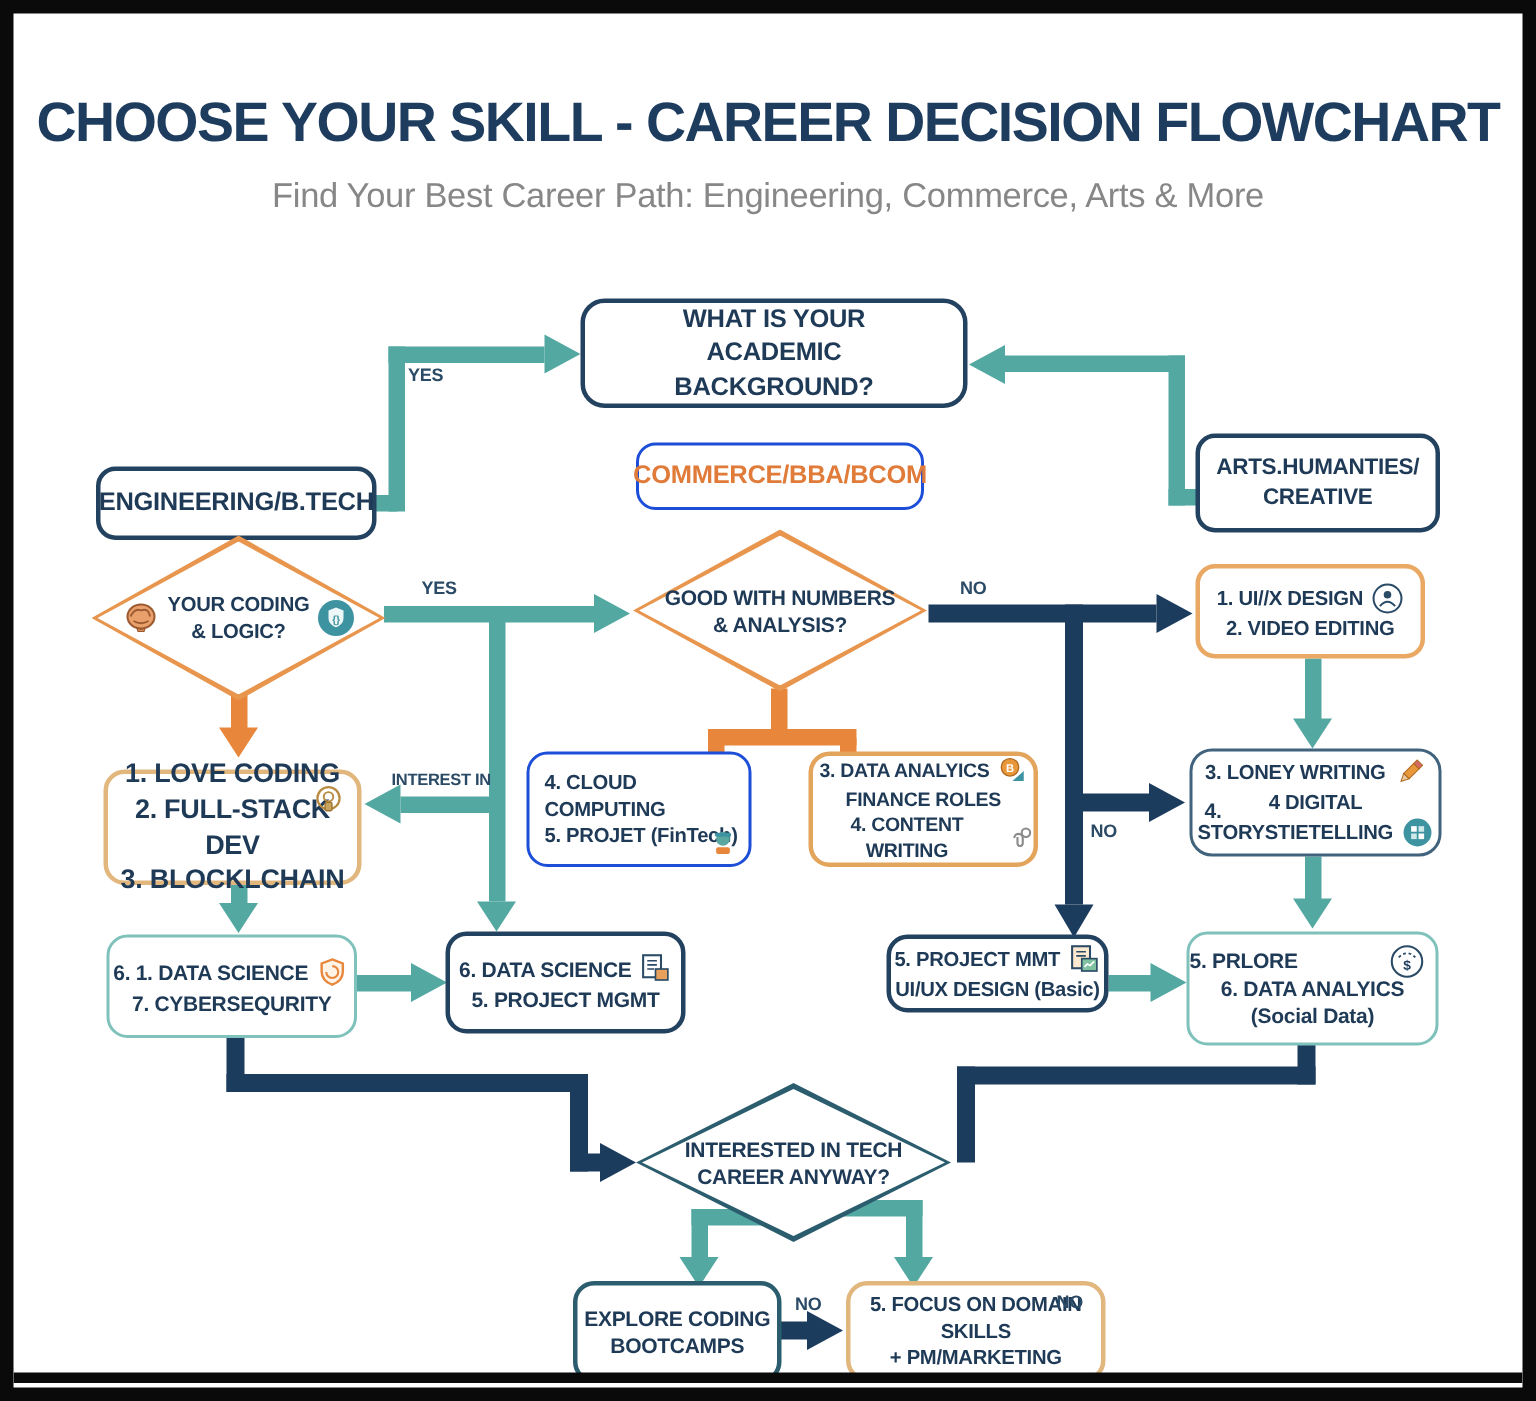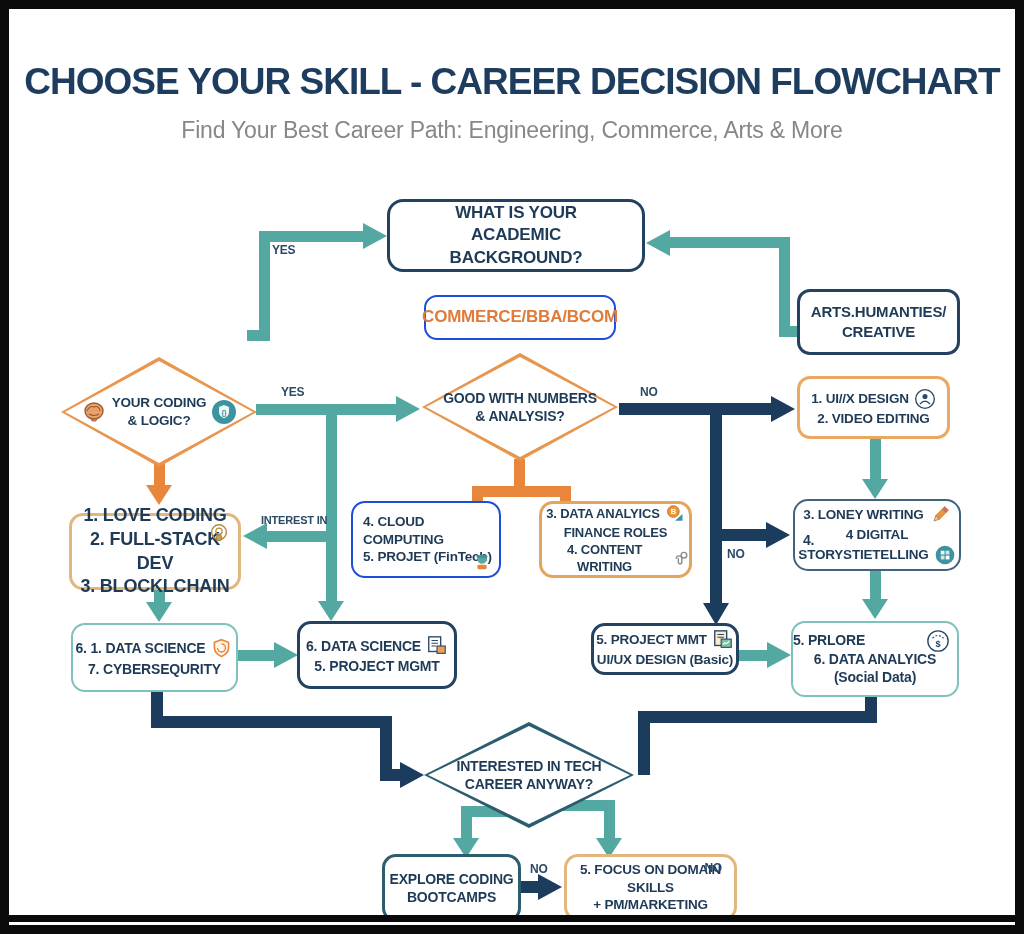--- a/index.html
+++ b/index.html
@@ -136,20 +136,23 @@
   <div class="lbl" style="left:521px;top:853px">NO</div>
 
   <div class="node b-navy" style="left:378px;top:190px;width:258px;height:73px;font-size:17px;border-radius:16px;padding:0 22px">
     <div>WHAT IS YOUR ACADEMIC BACKGROUND?</div>
   </div>
 
   <div class="node b-teal" style="left:415px;top:286px;width:192px;height:45px;font-size:17px;border-radius:13px">
     <div class="orange-text">COMMERCE/BBA/BCOM</div>
   </div>
 
+  <div class="node b-navy" style="left:55px;top:302px;width:187px;height:49px;font-size:17px;border-radius:13px">
+    <div>ENGINEERING/B.TECH</div>
+  </div>
 
   <div class="node b-navy" style="left:788px;top:280px;width:163px;height:66px;font-size:15px;border-radius:13px">
     <div>ARTS.HUMANTIES/</div>
     <div>CREATIVE</div>
   </div>
 
   <div class="node b-orange" style="left:788px;top:367px;width:153px;height:63px;font-size:13.5px;border-radius:13px">
     <div class="row">
       <span>1.  UI//X DESIGN</span>
       <svg width="22" height="22" viewBox="0 0 26 26">

